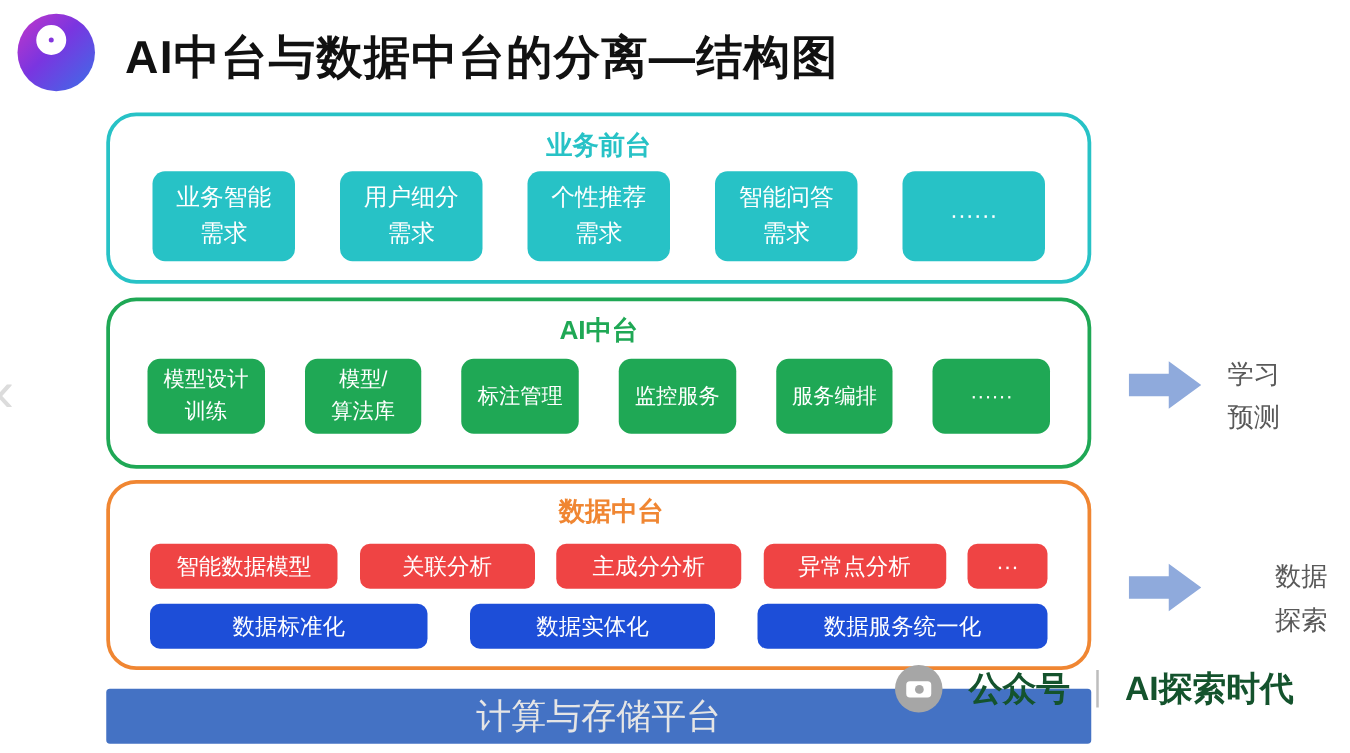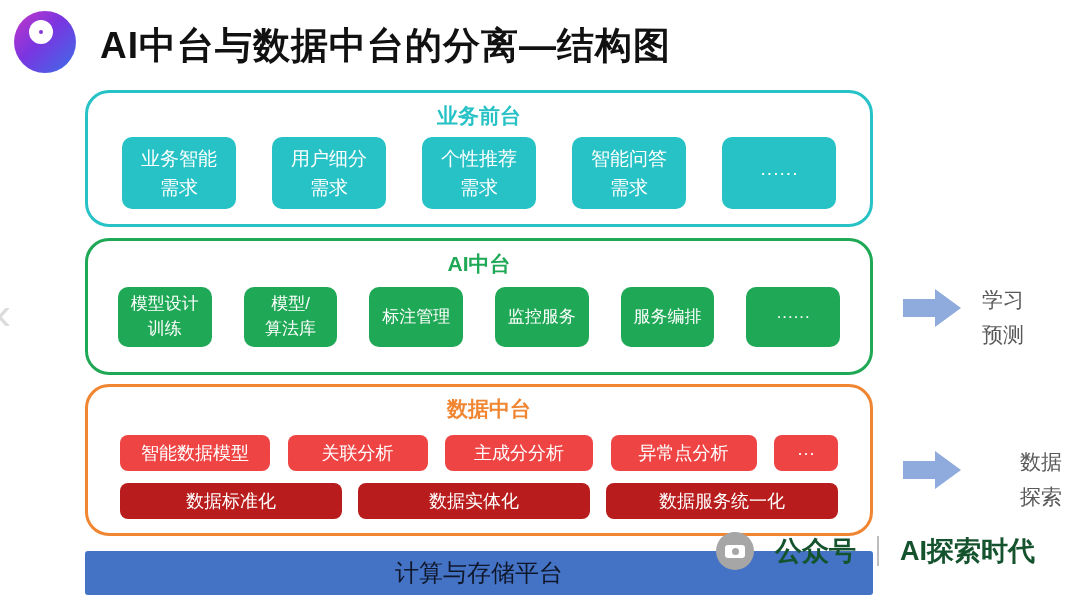--- a/index.html
+++ b/index.html
@@ -66,29 +66,29 @@
   #sec-data { top:384px; height:152px; border-color:#F08632; }
   #sec-data .sec-title { color:#F08632; margin-top:8px;margin-left:20px; }
   .data-row1 { margin-top:12px; padding:0 32px; }
   .data-row1 .box { height:36px; background:#ef4444; font-size:18px; border-radius:8px; }
   .data-row1 .box:nth-child(1) { width:150px; }
   .data-row1 .box:nth-child(2) { width:140px; }
   .data-row1 .box:nth-child(3) { width:148px; }
   .data-row1 .box:nth-child(4) { width:146px; }
   .data-row1 .box:nth-child(5) { width:64px; }
   .data-row2 { margin-top:12px; padding:0 32px; }
-  .data-row2 .box { height:36px; background:#b91c1c; font-size:18px; border-radius:8px; }
+  .data-row2 .box { height:36px; background:#1d4ed8; font-size:18px; border-radius:8px; }
   .data-row2 .box:nth-child(1) { width:222px; }
-  .data-row2 .box:nth-child(2) { width:232px; }
+  .data-row2 .box:nth-child(2) { width:196px; }
   .data-row2 .box:nth-child(3) { width:232px; }
 
   
   #platform-bar {
     position:absolute; left:85px; top:551px; width:788px; height:44px;
-    background:#4472C4; color:#0f172a; font-size:24px;
+    background:#4472C4; color:#e5e5e5; font-size:28px;
     display:flex; align-items:center; justify-content:center; border-radius:3px;
   }
 
   
   .arrow { position:absolute; left:903px; width:58px; height:44px; }
   #arrow-ai   { top:286px; }
   #arrow-data { top:448px; }
   .arrow svg { display:block; width:58px; height:44px; }
   .arrow-label {
     position:absolute; left:982px;

